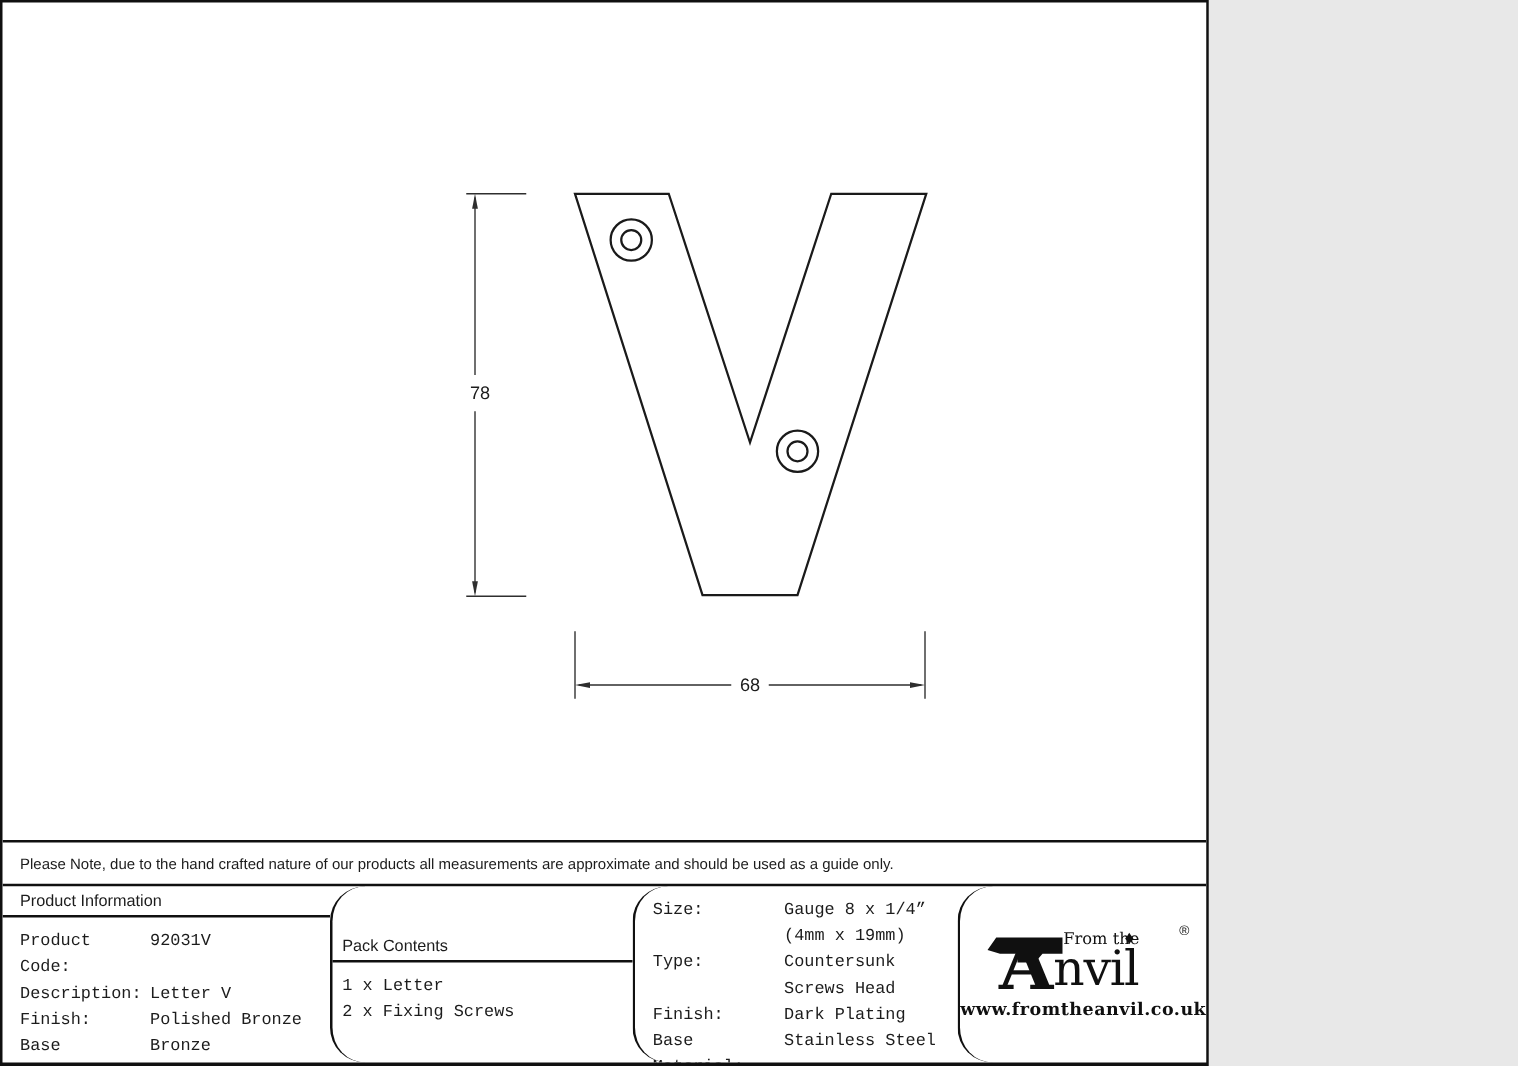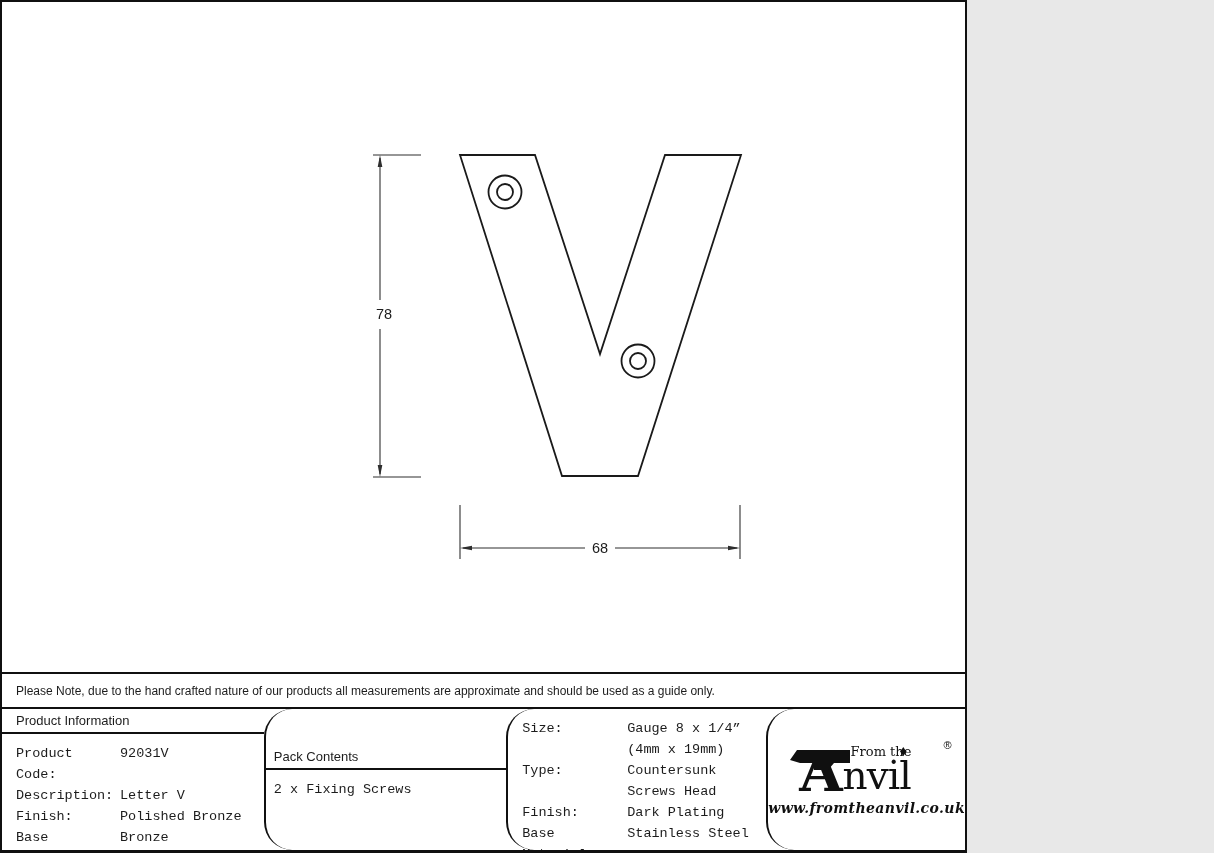--- a/index.html
+++ b/index.html
@@ -69,21 +69,21 @@
     position:absolute;left:112px;top:-1px;
     font-size:15px;color:#101010;
   }
   .logo-registered{
     position:absolute;right:-6px;top:-4px;
     font-size:11px;color:#101010;
   }
   .logo-url{
     margin-top:5px;
     font-family:"DejaVu Serif", serif;
-    font-style:italic;font-weight:bold;
+    font-weight:bold;
     font-size:14px;letter-spacing:0.4px;
     color:#101010;
   }
 </style>
 </head>
 <body>
 
 <div class="page">
 
   <svg class="drawing-svg" width="1214" height="670" viewBox="0 0 1214 670">
@@ -149,20 +149,21 @@
         <div class="kv-row">
           <span class="kv-label">Base Material:</span>
           <span class="kv-value">Bronze</span>
         </div>
       </div>
     </div>
 
     <div class="col col-pack">
       <div class="cell-header">Pack Contents</div>
       <div class="cell-body">
+        <div>1 x Letter</div>
         <div>2 x Fixing Screws</div>
       </div>
     </div>
 
     <div class="col col-screws">
       <div class="cell-body">
         <div class="kv-row">
           <span class="kv-label">Size:</span>
           <span class="kv-value">Gauge 8 x 1/4” (4mm x 19mm)</span>
         </div>

